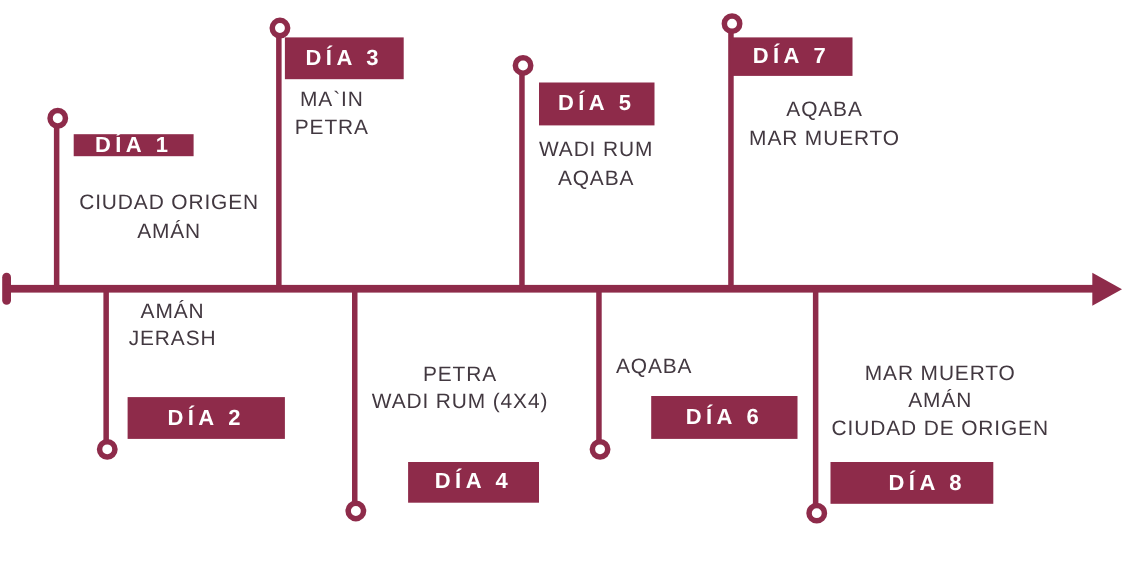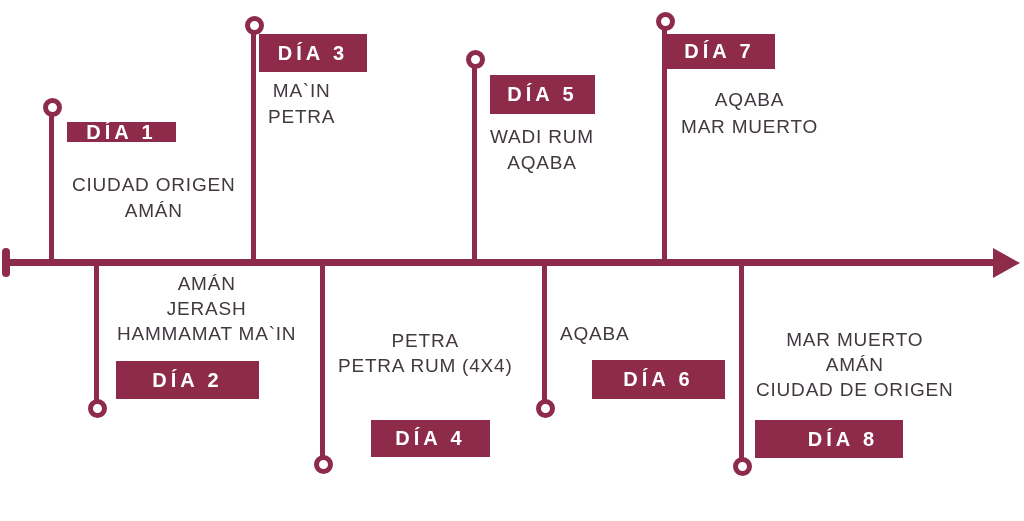--- a/index.html
+++ b/index.html
@@ -67,41 +67,40 @@
       <div>AMÁN</div>
     </div>
   </div>
 
   <div>
     <div class="stem stem-2"></div>
     <div class="dot dot-2"></div>
     <div class="places pl-2">
       <div>AMÁN</div>
       <div>JERASH</div>
-      <div>HAMMAMAT MA`IN</div>
     </div>
     <div class="day-box box-2">DÍA 2</div>
   </div>
 
   <div>
     <div class="stem stem-3"></div>
     <div class="dot dot-3"></div>
     <div class="day-box box-3">DÍA 3</div>
     <div class="places pl-3">
       <div>MA`IN</div>
       <div>PETRA</div>
     </div>
   </div>
 
   <div>
     <div class="stem stem-4"></div>
     <div class="dot dot-4"></div>
     <div class="places pl-4">
       <div>PETRA</div>
-      <div>PETRA RUM (4X4)</div>
+      <div>WADI RUM (4X4)</div>
     </div>
     <div class="day-box box-4">DÍA 4</div>
   </div>
 
   <div>
     <div class="stem stem-5"></div>
     <div class="dot dot-5"></div>
     <div class="day-box box-5">DÍA 5</div>
     <div class="places pl-5">
       <div>WADI RUM</div>

